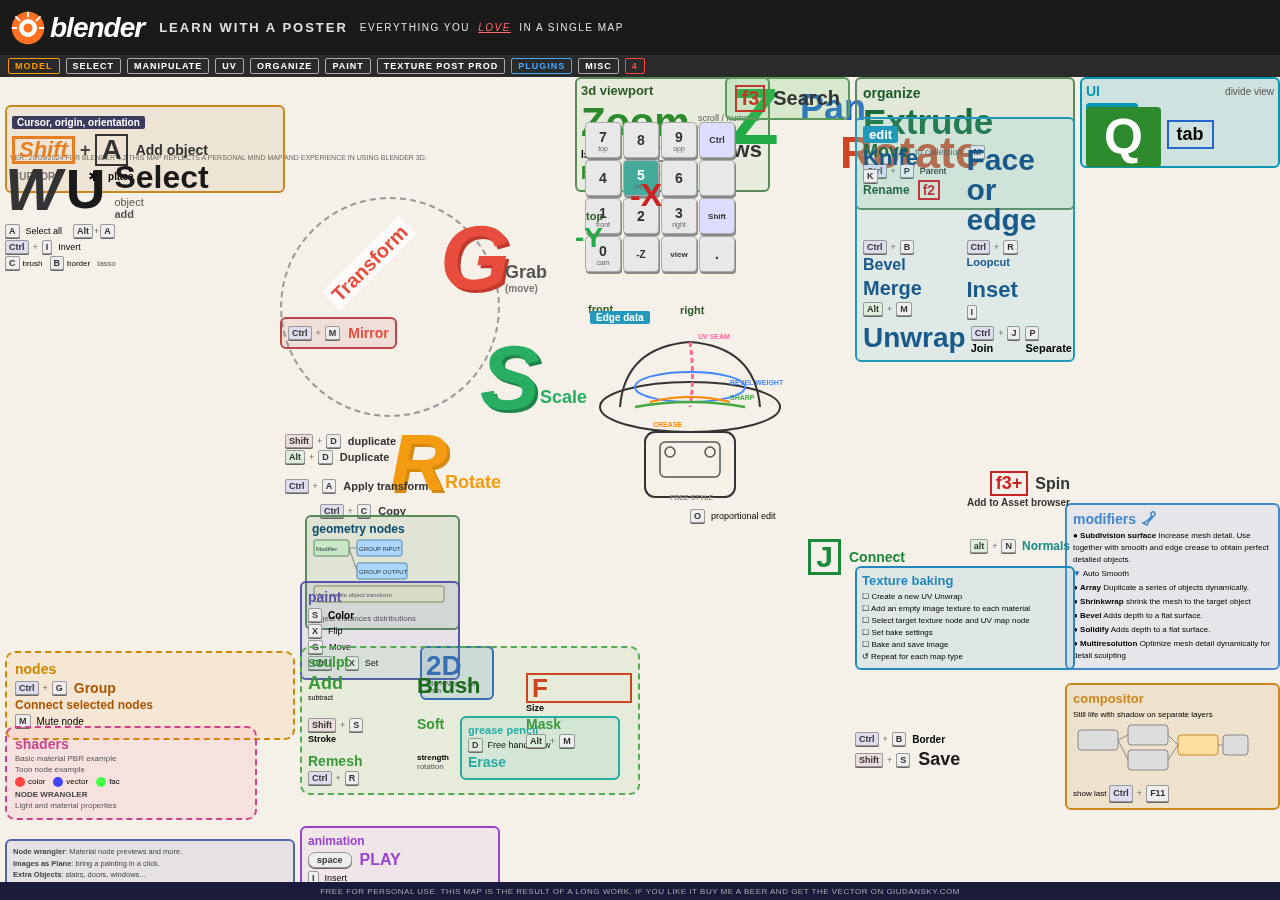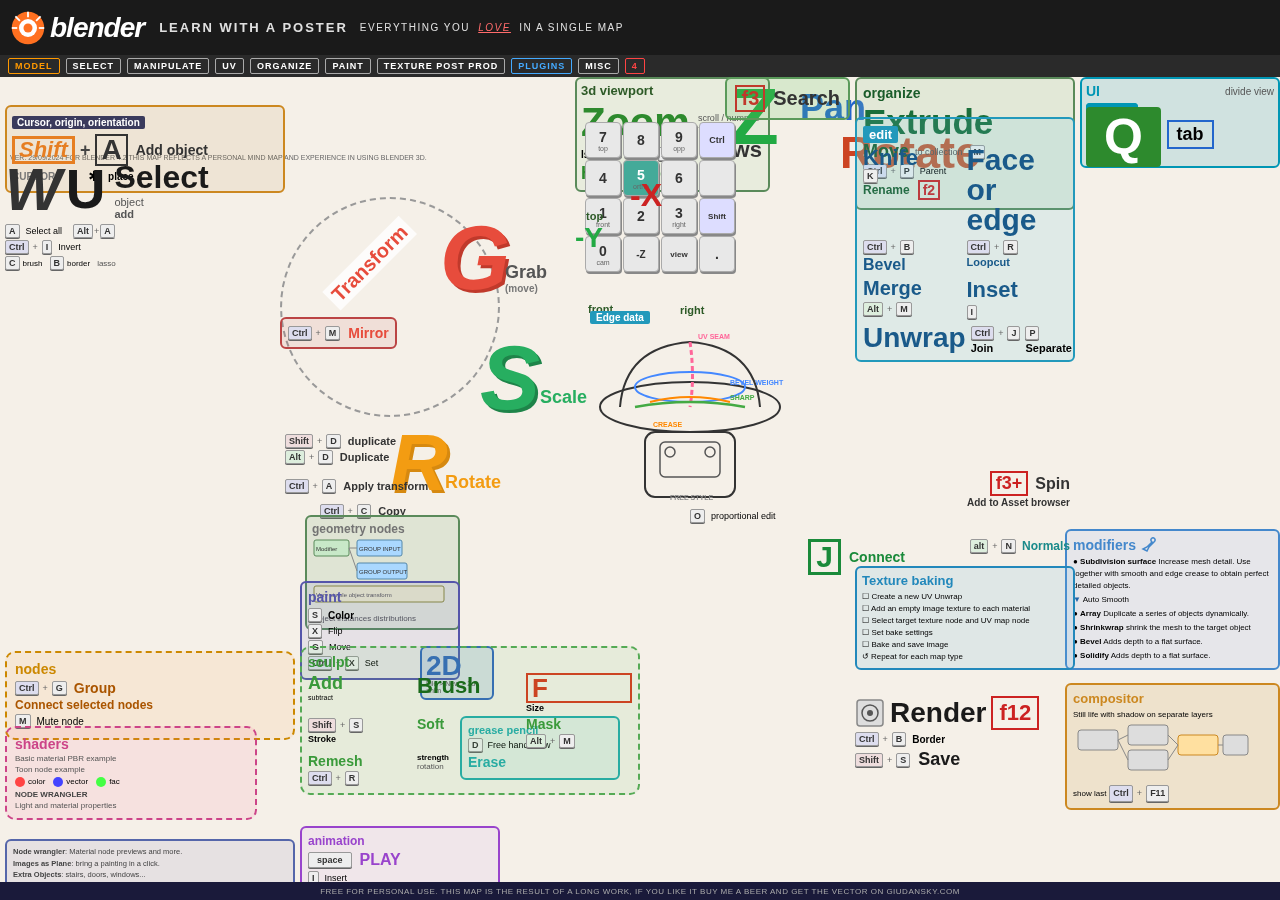--- a/index.html
+++ b/index.html
@@ -788,20 +788,21 @@
       <div style="font-size:8px; line-height:1.5;">
         <div>● <strong>Subdivision surface</strong> <span>Increase mesh detail. Use together with smooth and edge crease to obtain perfect detailed objects.</span></div>
         <div style="margin-top:2px;">
           <span style="color:#2266aa;">▼</span>
           <span>Auto Smooth</span>
         </div>
         <div style="margin-top:2px;">● <strong>Array</strong> <span>Duplicate a series of objects dynamically.</span></div>
         <div style="margin-top:2px;">● <strong>Shrinkwrap</strong> <span>shrink the mesh to the target object</span></div>
         <div style="margin-top:2px;">● <strong>Bevel</strong> <span>Adds depth to a flat surface.</span></div>
         <div style="margin-top:2px;">● <strong>Solidify</strong> <span>Adds depth to a flat surface.</span></div>
+        <div style="margin-top:2px;">● <strong>Multiresolution</strong> <span>Optimize mesh detail dynamically for detail sculpting</span></div>
       </div>
     </div>
 
     <div class="compositor-section">
       <div style="font-size:13px; font-weight:bold; color:#cc8820; margin-bottom:3px;">compositor</div>
       <div style="font-size:8px; line-height:1.4;">
         <div>
           <span>Still life with shadow on separate layers</span>
         </div>
         
@@ -820,30 +821,20 @@
         <div style="display:flex; align-items:center; gap:3px; margin-top:2px;">
           <span>show last</span>
           <span class="kbd ctrl-key">Ctrl</span>
             <span class="plus">+</span>
             <span class="kbd">F11</span>
         </div>
       </div>
     </div>
 
     <div style="position:absolute; bottom:130px; right:205px; width:220px;">
-      <div style="display:flex; align-items:center; gap:5px;">
-
-        <svg width="30" height="30" viewBox="0 0 30 30">
-          <rect x="2" y="2" width="26" height="26" rx="3" fill="#ddd" stroke="#888" stroke-width="1.5"></rect>
-          <circle cx="15" cy="15" r="8" fill="none" stroke="#555" stroke-width="1.5"></circle>
-          <circle cx="15" cy="15" r="3" fill="#555"></circle>
-        </svg>
-        <span style="font-size:28px; font-weight:900; color:#1a1a1a;">Render</span>
-        <span style="font-size:22px; font-weight:900; color:#cc2222; border:2px solid #cc2222; padding:2px 6px;">f12</span>
-      </div>
       <div class="content-row">
         <span class="kbd ctrl-key">Ctrl</span>
           <span class="plus">+</span>
           <span class="kbd">B</span>
         <span style="font-size:10px; font-weight:bold; margin-left:3px;">Border</span>
       </div>
       <div style="display:flex; align-items:center; gap:3px; margin-top:3px;">
         <span class="kbd shift-key">Shift</span>
           <span class="plus">+</span>
           <span class="kbd">S</span>
@@ -893,21 +884,21 @@
         <div style="width:10px;height:10px;background:#44ff44;border-radius:50%;margin-left:5px;"></div>
         <span style="font-size:8px;">fac</span>
       </div>
       <div style="font-size:8px; color:#444;">
         <strong>NODE WRANGLER</strong>
       </div>
       <div style="font-size:8px; color:#555; margin-top:2px;">Light and material properties</div>
     </div>
 
     <div style="position:absolute; bottom:270px; left:305px; width:155px; background:rgba(100,160,100,0.15); border:2px solid #5a8a5a; border-radius:6px; padding:5px;">
-      <div style="font-size:12px; font-weight:bold; color:#737373; margin-bottom:2px;">geometry nodes</div>
+      <div style="font-size:12px; font-weight:bold; color:#0c4a6e; margin-bottom:2px;">geometry nodes</div>
       
       <svg width="140" height="70" viewBox="0 0 140 70">
         <rect x="2" y="2" width="35" height="16" rx="2" fill="#c8e8c8" stroke="#5a8a5a" stroke-width="1"></rect>
         <text x="4" y="13" font-size="6" fill="#333">Modifier</text>
         <rect x="45" y="2" width="45" height="16" rx="2" fill="#aad8ff" stroke="#5588aa" stroke-width="1"></rect>
         <text x="47" y="13" font-size="6" fill="#333">GROUP INPUT</text>
         <rect x="45" y="25" width="50" height="16" rx="2" fill="#aad8ff" stroke="#5588aa" stroke-width="1"></rect>
         <text x="47" y="36" font-size="6" fill="#333">GROUP OUTPUT</text>
         <line x1="37" y1="10" x2="45" y2="10" stroke="#888" stroke-width="1"></line>
         <line x1="37" y1="10" x2="45" y2="33" stroke="#888" stroke-width="1"></line>
@@ -999,21 +990,21 @@
         <div>
           <div style="font-size:8px; font-weight:bold;">strength</div>
           <div style="font-size:8px; color:#555;">rotation</div>
         </div>
       </div>
     </div>
 
     <div class="animation-section">
       <div style="font-size:12px; font-weight:bold; color:#9944cc; margin-bottom:3px;">animation</div>
       <div class="content-row">
-        <span class="kbd" style="padding:2px 8px;">space</span>
+        <span class="kbd" style="padding:2px 8px;border-radius:7px;">space</span>
         <span style="font-size:16px; font-weight:900; color:#9944cc; margin-left:5px;">PLAY</span>
       </div>
       <div class="content-row">
         <span class="kbd">I</span>
         <span style="font-size:9px; margin-left:3px;">Insert</span>
       </div>
     </div>
 
     <div class="addons-section">
       <div style="font-size:7.5px; line-height:1.4; color:#444;">

